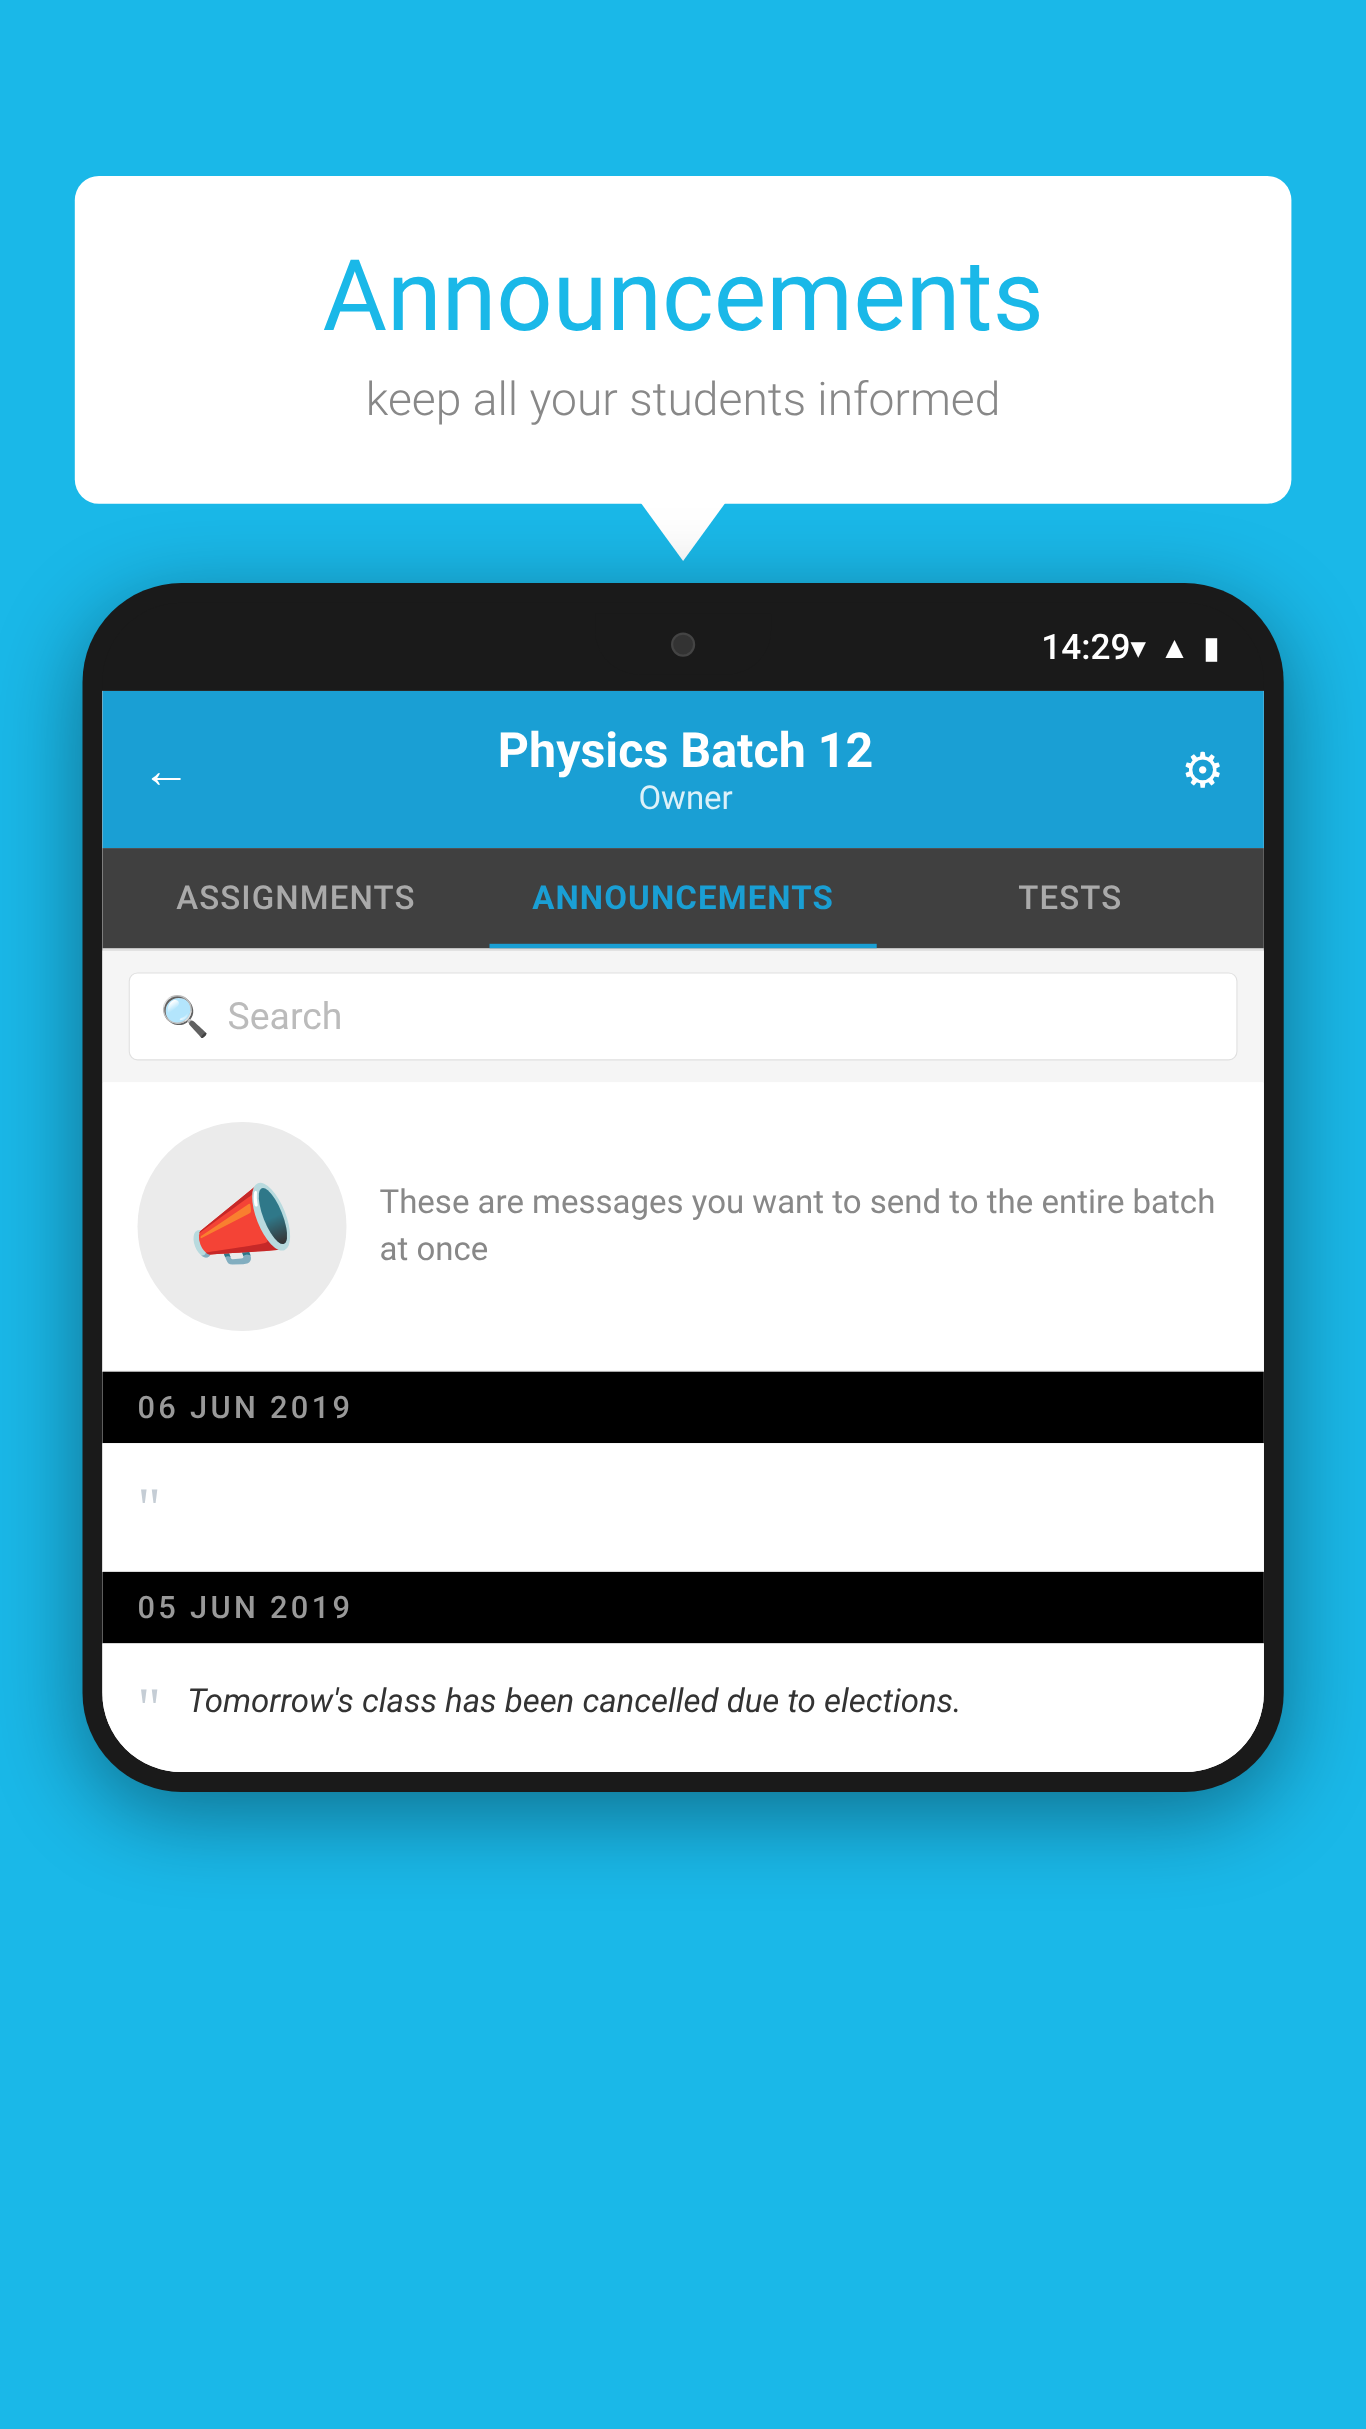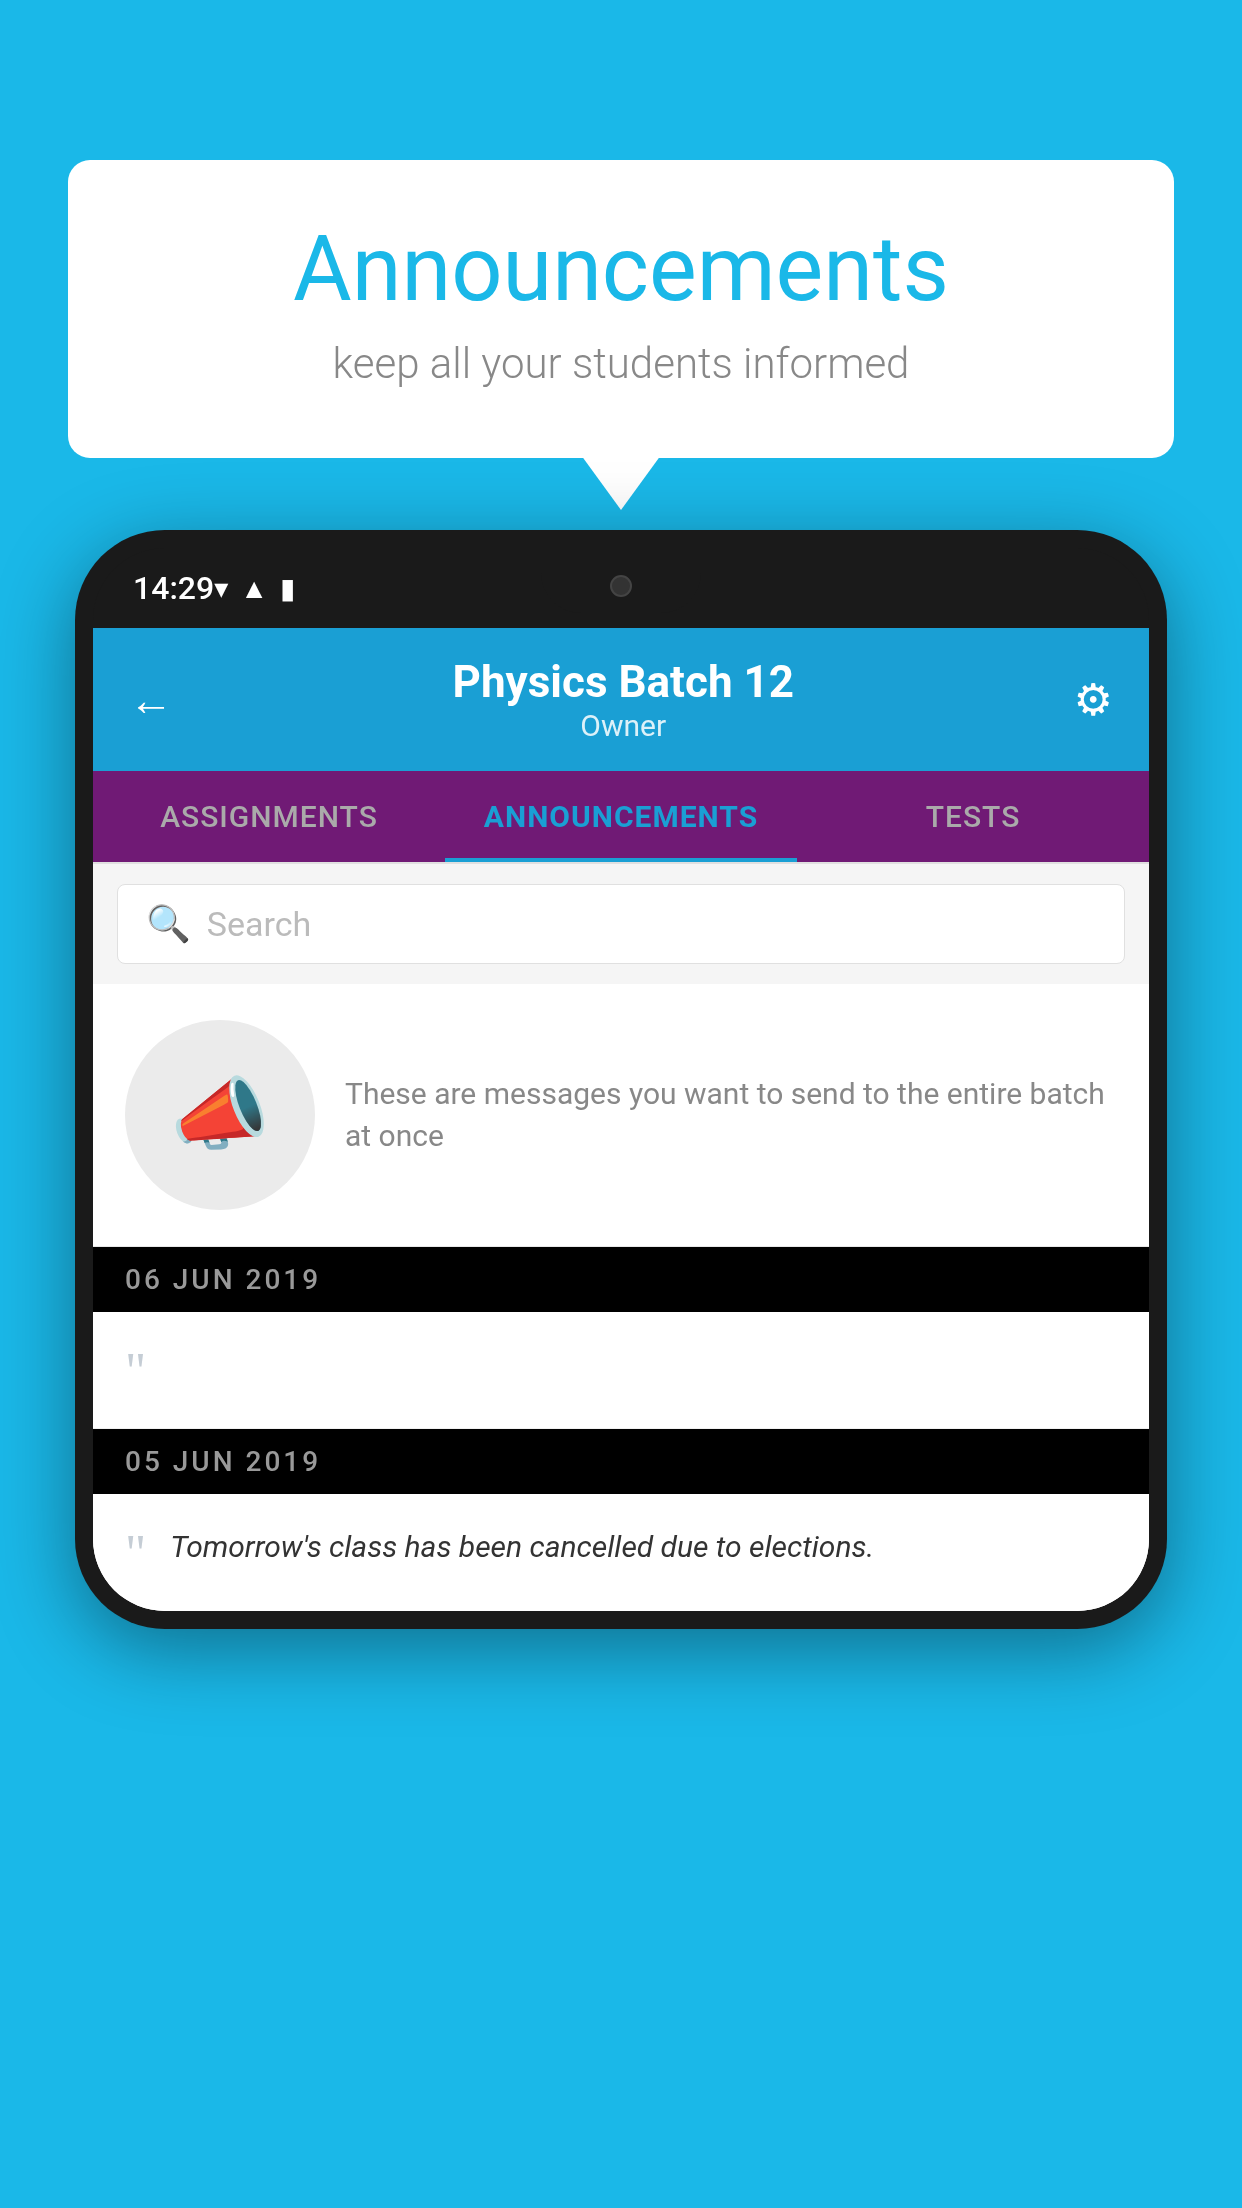--- a/index.html
+++ b/index.html
@@ -72,21 +72,21 @@
       position: relative;
     }
 
     
     .phone-top-bar {
       background: #1a1a1a;
       height: 80px;
       border-radius: 72px 72px 0 0;
       display: flex;
       align-items: center;
-      justify-content: flex-start;
+      justify-content: flex-end;
       padding: 0 40px;
       position: relative;
     }
 
     .status-time {
       color: white;
       font-size: 32px;
       font-weight: 500;
     }
 
@@ -161,21 +161,21 @@
       font-weight: 400;
     }
 
     .gear-icon {
       color: white;
       font-size: 44px;
     }
 
     
     .tabs {
-      background: #701a75;
+      background: #404040;
       display: flex;
       border-bottom: 2px solid #e0e0e0;
     }
 
     .tab {
       flex: 1;
       text-align: center;
       padding: 28px 10px;
       font-size: 30px;
       font-weight: 500;

